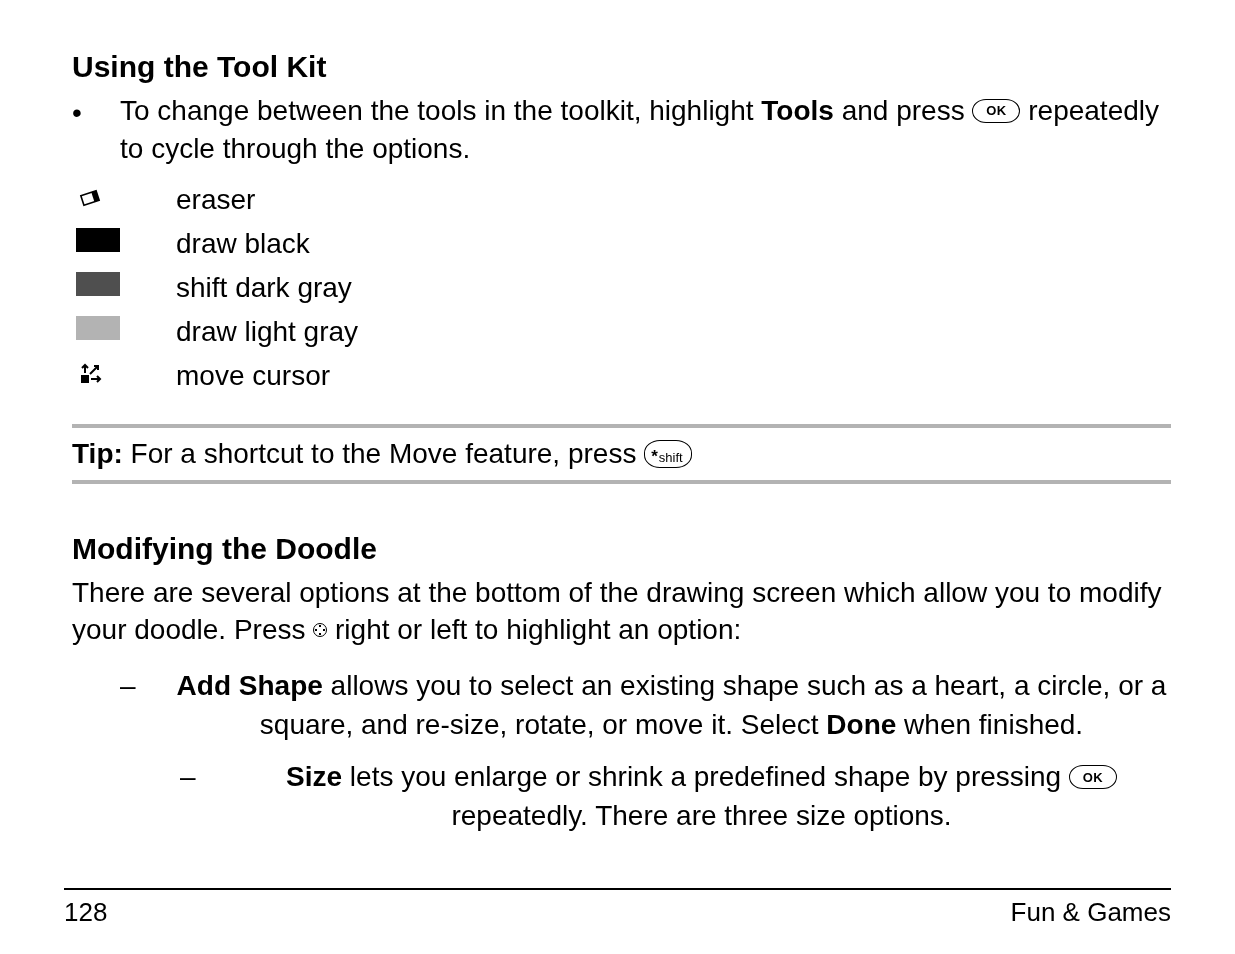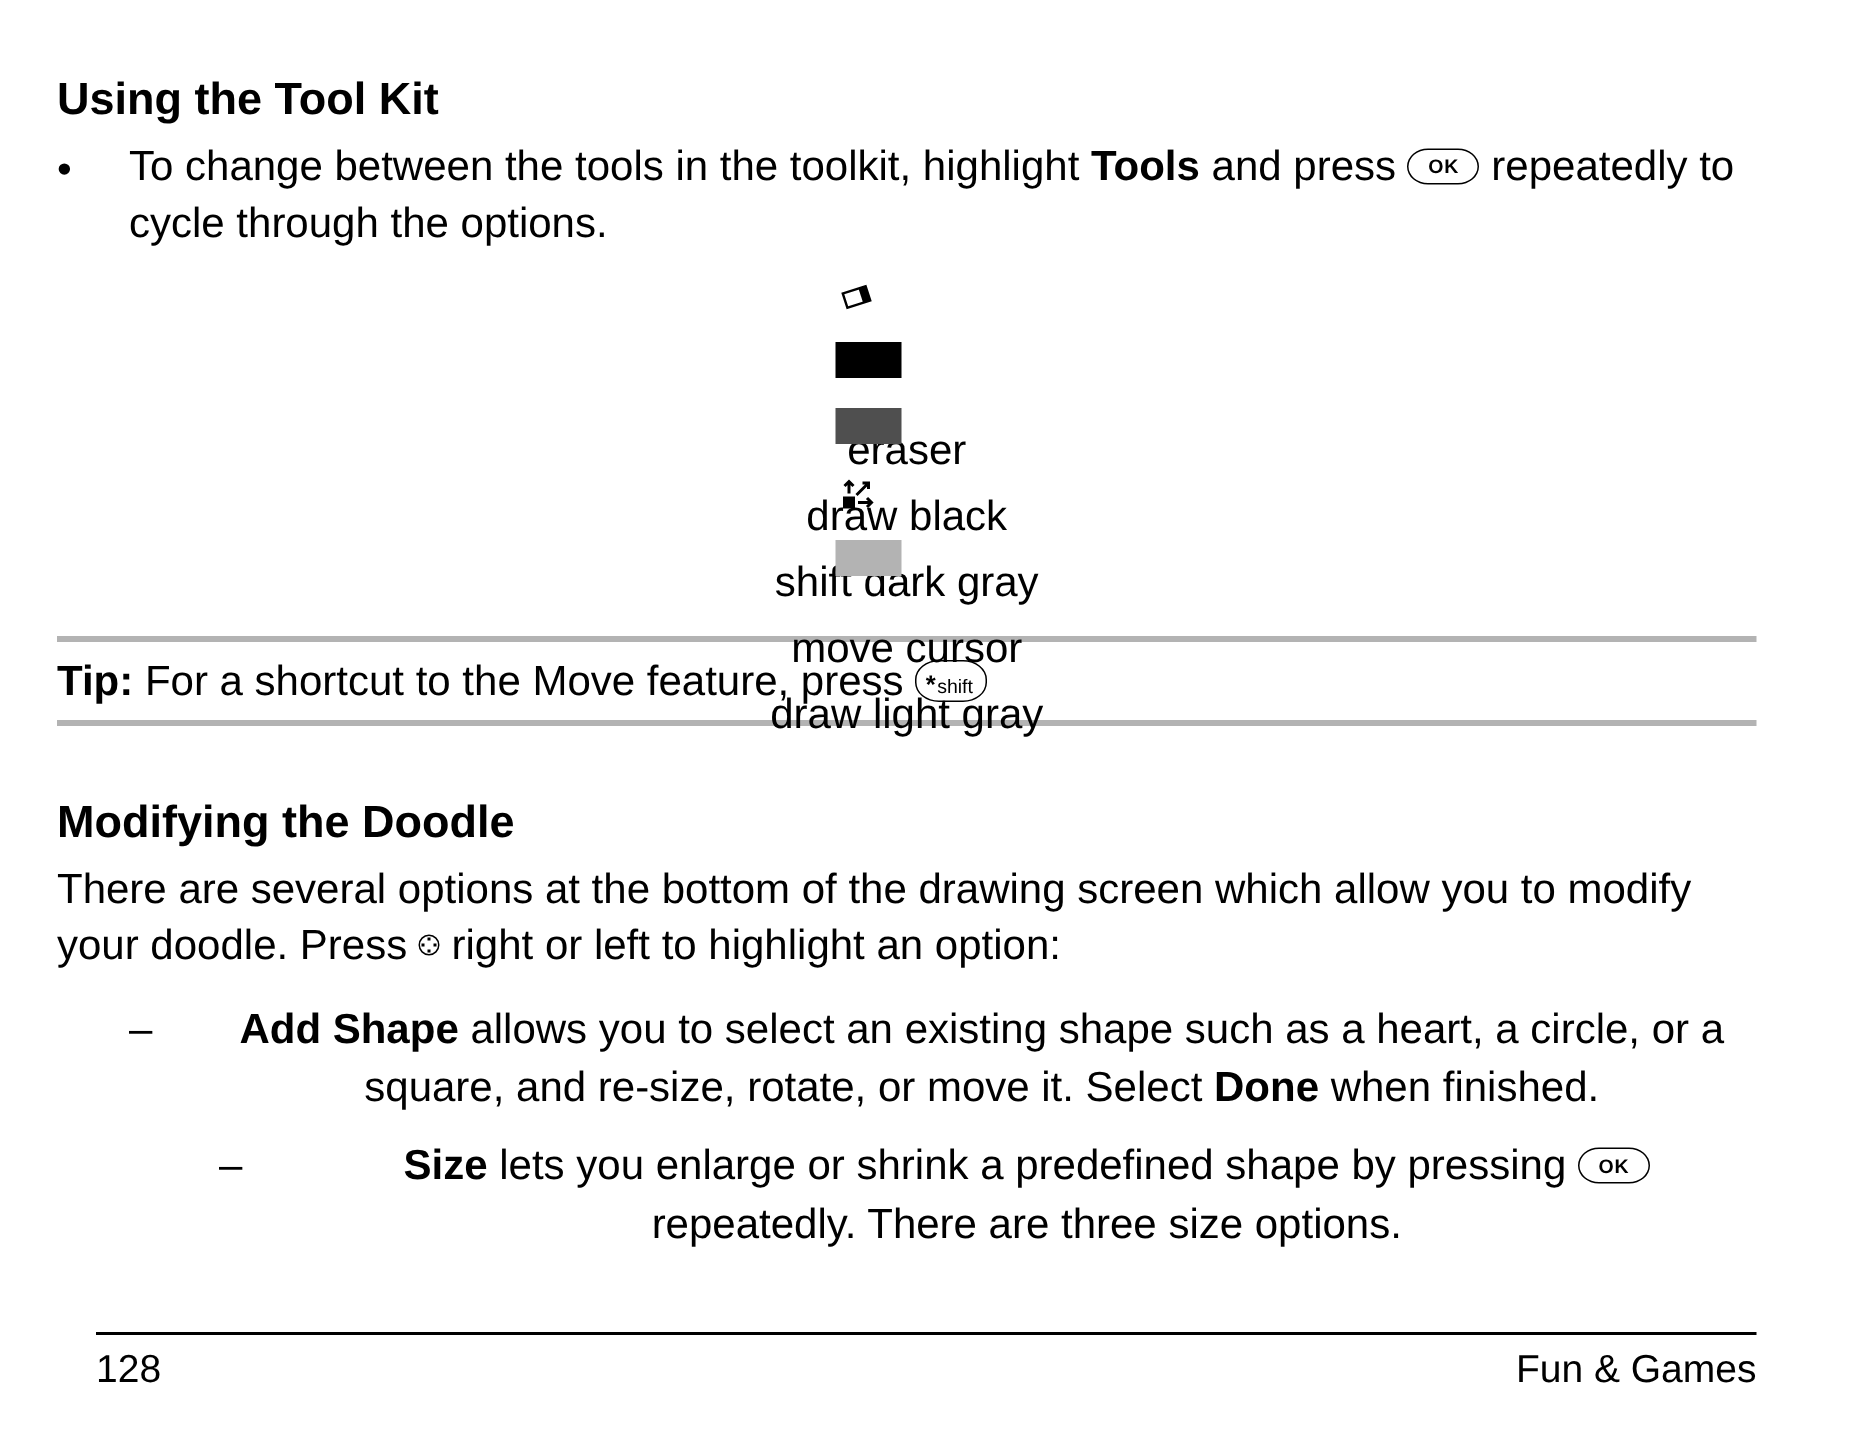--- a/index.html
+++ b/index.html
@@ -6,21 +6,21 @@
     margin: 0;
     padding: 0;
     background: #ffffff;
     font-family: Arial, Helvetica, sans-serif;
     color: #000;
   }
   .page {
     width: 1235px;
     height: 954px;
     box-sizing: border-box;
-    padding: 50px 64px 20px 38px;
+    padding: 50px 64px 20px 72px;
     position: relative;
   }
   h2.section-heading {
     font-size: 30px;
     font-weight: bold;
     margin: 0 0 8px 0;
   }
   .bullet-row {
     display: flex;
     align-items: flex-start;
@@ -112,23 +112,21 @@
   .nav-circle .dot-s { left: 5px; bottom: 1px; }
   .nav-circle .dot-e { right: 1px; top: 5px; }
   .nav-circle .dot-w { left: 1px; top: 5px; }
 
   
   .tool-table {
     margin: 8px 0 20px 0;
   }
   .tool-row {
     display: flex;
-    align-items: center;
     height: 44px;
-    flex-direction: column;
   }
   .tool-icon {
     width: 100px;
     flex: 0 0 100px;
     display: flex;
     justify-content: flex-start;
     padding-left: 4px;
   }
   .tool-label {
     font-size: 28px;
@@ -234,35 +232,35 @@
       <div class="tool-label">draw black</div>
     </div>
     <div class="tool-row">
       <div class="tool-icon">
           <div class="swatch swatch-dgray"></div>
         </div>
       <div class="tool-label">shift dark gray</div>
     </div>
     <div class="tool-row">
       <div class="tool-icon">
+          <div class="swatch swatch-lgray"></div>
+        </div>
+      <div class="tool-label">draw light gray</div>
+    </div>
+    <div class="tool-row">
+      <div class="tool-icon">
         <svg class="move-svg" viewBox="0 0 28 28">
           <rect x="5" y="15" width="8" height="8" fill="#000"></rect>
           <path d="M9 13 V5 M6 8 L9 5 L12 8" stroke="#000" stroke-width="2" fill="none"></path>
           <path d="M15 19 H24 M21 16 L24 19 L21 22" stroke="#000" stroke-width="2" fill="none"></path>
           <path d="M14 14 L22 6 M18 6 H22 V10" stroke="#000" stroke-width="2" fill="none"></path>
         </svg>
       </div>
       <div class="tool-label">move cursor</div>
     </div>
-    <div class="tool-row">
-      <div class="tool-icon">
-          <div class="swatch swatch-lgray"></div>
-        </div>
-      <div class="tool-label">draw light gray</div>
-    </div>
   </div>
 
   <div class="tip-box">
     <span class="tip-label">Tip:</span><span> For a shortcut to the Move feature, press </span><span class="shift-button">
         <span class="star">*</span>
         <span class="shift-text">shift</span>
       </span>
   </div>
 
   <h2 class="section-heading">Modifying the Doodle</h2>

